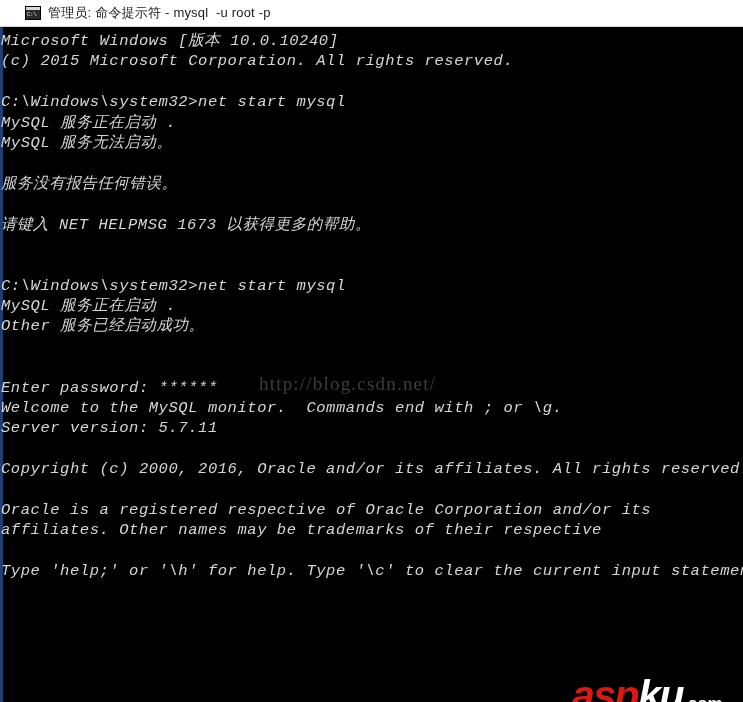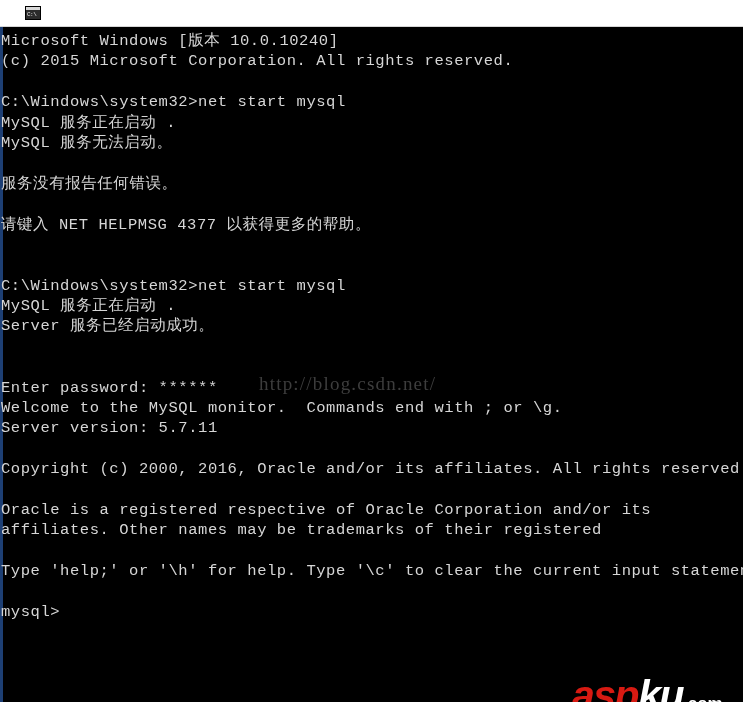--- a/index.html
+++ b/index.html
@@ -79,20 +79,21 @@
     left: 0; top: 0;
     width: 3px;
     height: 675px;
     background: #1d3f74;
   }
   #lines {
     position: absolute;
     left: 0;
     top: 4px;
     width: 743px;
+    font-style: italic;
   }
   .line {
     height: 20.4px;
     line-height: 20.4px;
     font-size: 15.5px;
     color: #d6d6d6;
     white-space: pre;
     padding-left: 1px;
     letter-spacing: 0.55px;
     font-family: "Liberation Mono", "DejaVu Sans Mono", monospace;
@@ -142,54 +143,54 @@
     letter-spacing: 0px;
   }
 </style>
 </head>
 <body>
 
 <div id="screen">
 
   <div id="titlebar">
     <div id="titlebar-icon"></div>
+    <div id="titlebar-text">管理员: 命令提示符 - mysql  -u root -p</div>
   </div>
 
   <div id="console">
     <div id="leftstrip"></div>
     <div id="lines">
         <div class="line">Microsoft Windows [版本 10.0.10240]</div>
         <div class="line">(c) 2015 Microsoft Corporation. All rights reserved.</div>
         <div class="line blank">&nbsp;</div>
         <div class="line">C:\Windows\system32&gt;net start mysql</div>
         <div class="line">MySQL 服务正在启动 .</div>
         <div class="line">MySQL 服务无法启动。</div>
         <div class="line blank">&nbsp;</div>
         <div class="line">服务没有报告任何错误。</div>
         <div class="line blank">&nbsp;</div>
-        <div class="line">请键入 NET HELPMSG 4377 以获得更多的帮助。</div>
+        <div class="line">请键入 NET HELPMSG 1673 以获得更多的帮助。</div>
         <div class="line blank">&nbsp;</div>
         <div class="line blank">&nbsp;</div>
         <div class="line">C:\Windows\system32&gt;net start mysql</div>
         <div class="line">MySQL 服务正在启动 .</div>
-        <div class="line">Server 服务已经启动成功。</div>
+        <div class="line">Other 服务已经启动成功。</div>
         <div class="line blank">&nbsp;</div>
         <div class="line blank">&nbsp;</div>
         <div class="line">Enter password: ******</div>
         <div class="line">Welcome to the MySQL monitor.  Commands end with ; or \g.</div>
         <div class="line">Server version: 5.7.11</div>
         <div class="line blank">&nbsp;</div>
         <div class="line">Copyright (c) 2000, 2016, Oracle and/or its affiliates. All rights reserved.</div>
         <div class="line blank">&nbsp;</div>
         <div class="line">Oracle is a registered respective of Oracle Corporation and/or its</div>
-        <div class="line">affiliates. Other names may be trademarks of their registered</div>
+        <div class="line">affiliates. Other names may be trademarks of their respective</div>
         <div class="line blank">&nbsp;</div>
         <div class="line">Type 'help;' or '\h' for help. Type '\c' to clear the current input statement.</div>
         <div class="line blank">&nbsp;</div>
-        <div class="line">mysql&gt;</div>
       </div>
 
     <div id="csdn-watermark">http://blog.csdn.net/</div>
 
     <div id="aspku-logo">
       <div id="aspku-wordmark"><span id="aspku-asp">asp</span><span id="aspku-ku">ku</span><span id="aspku-com">.com</span></div>
 
     </div>
   </div>
 

